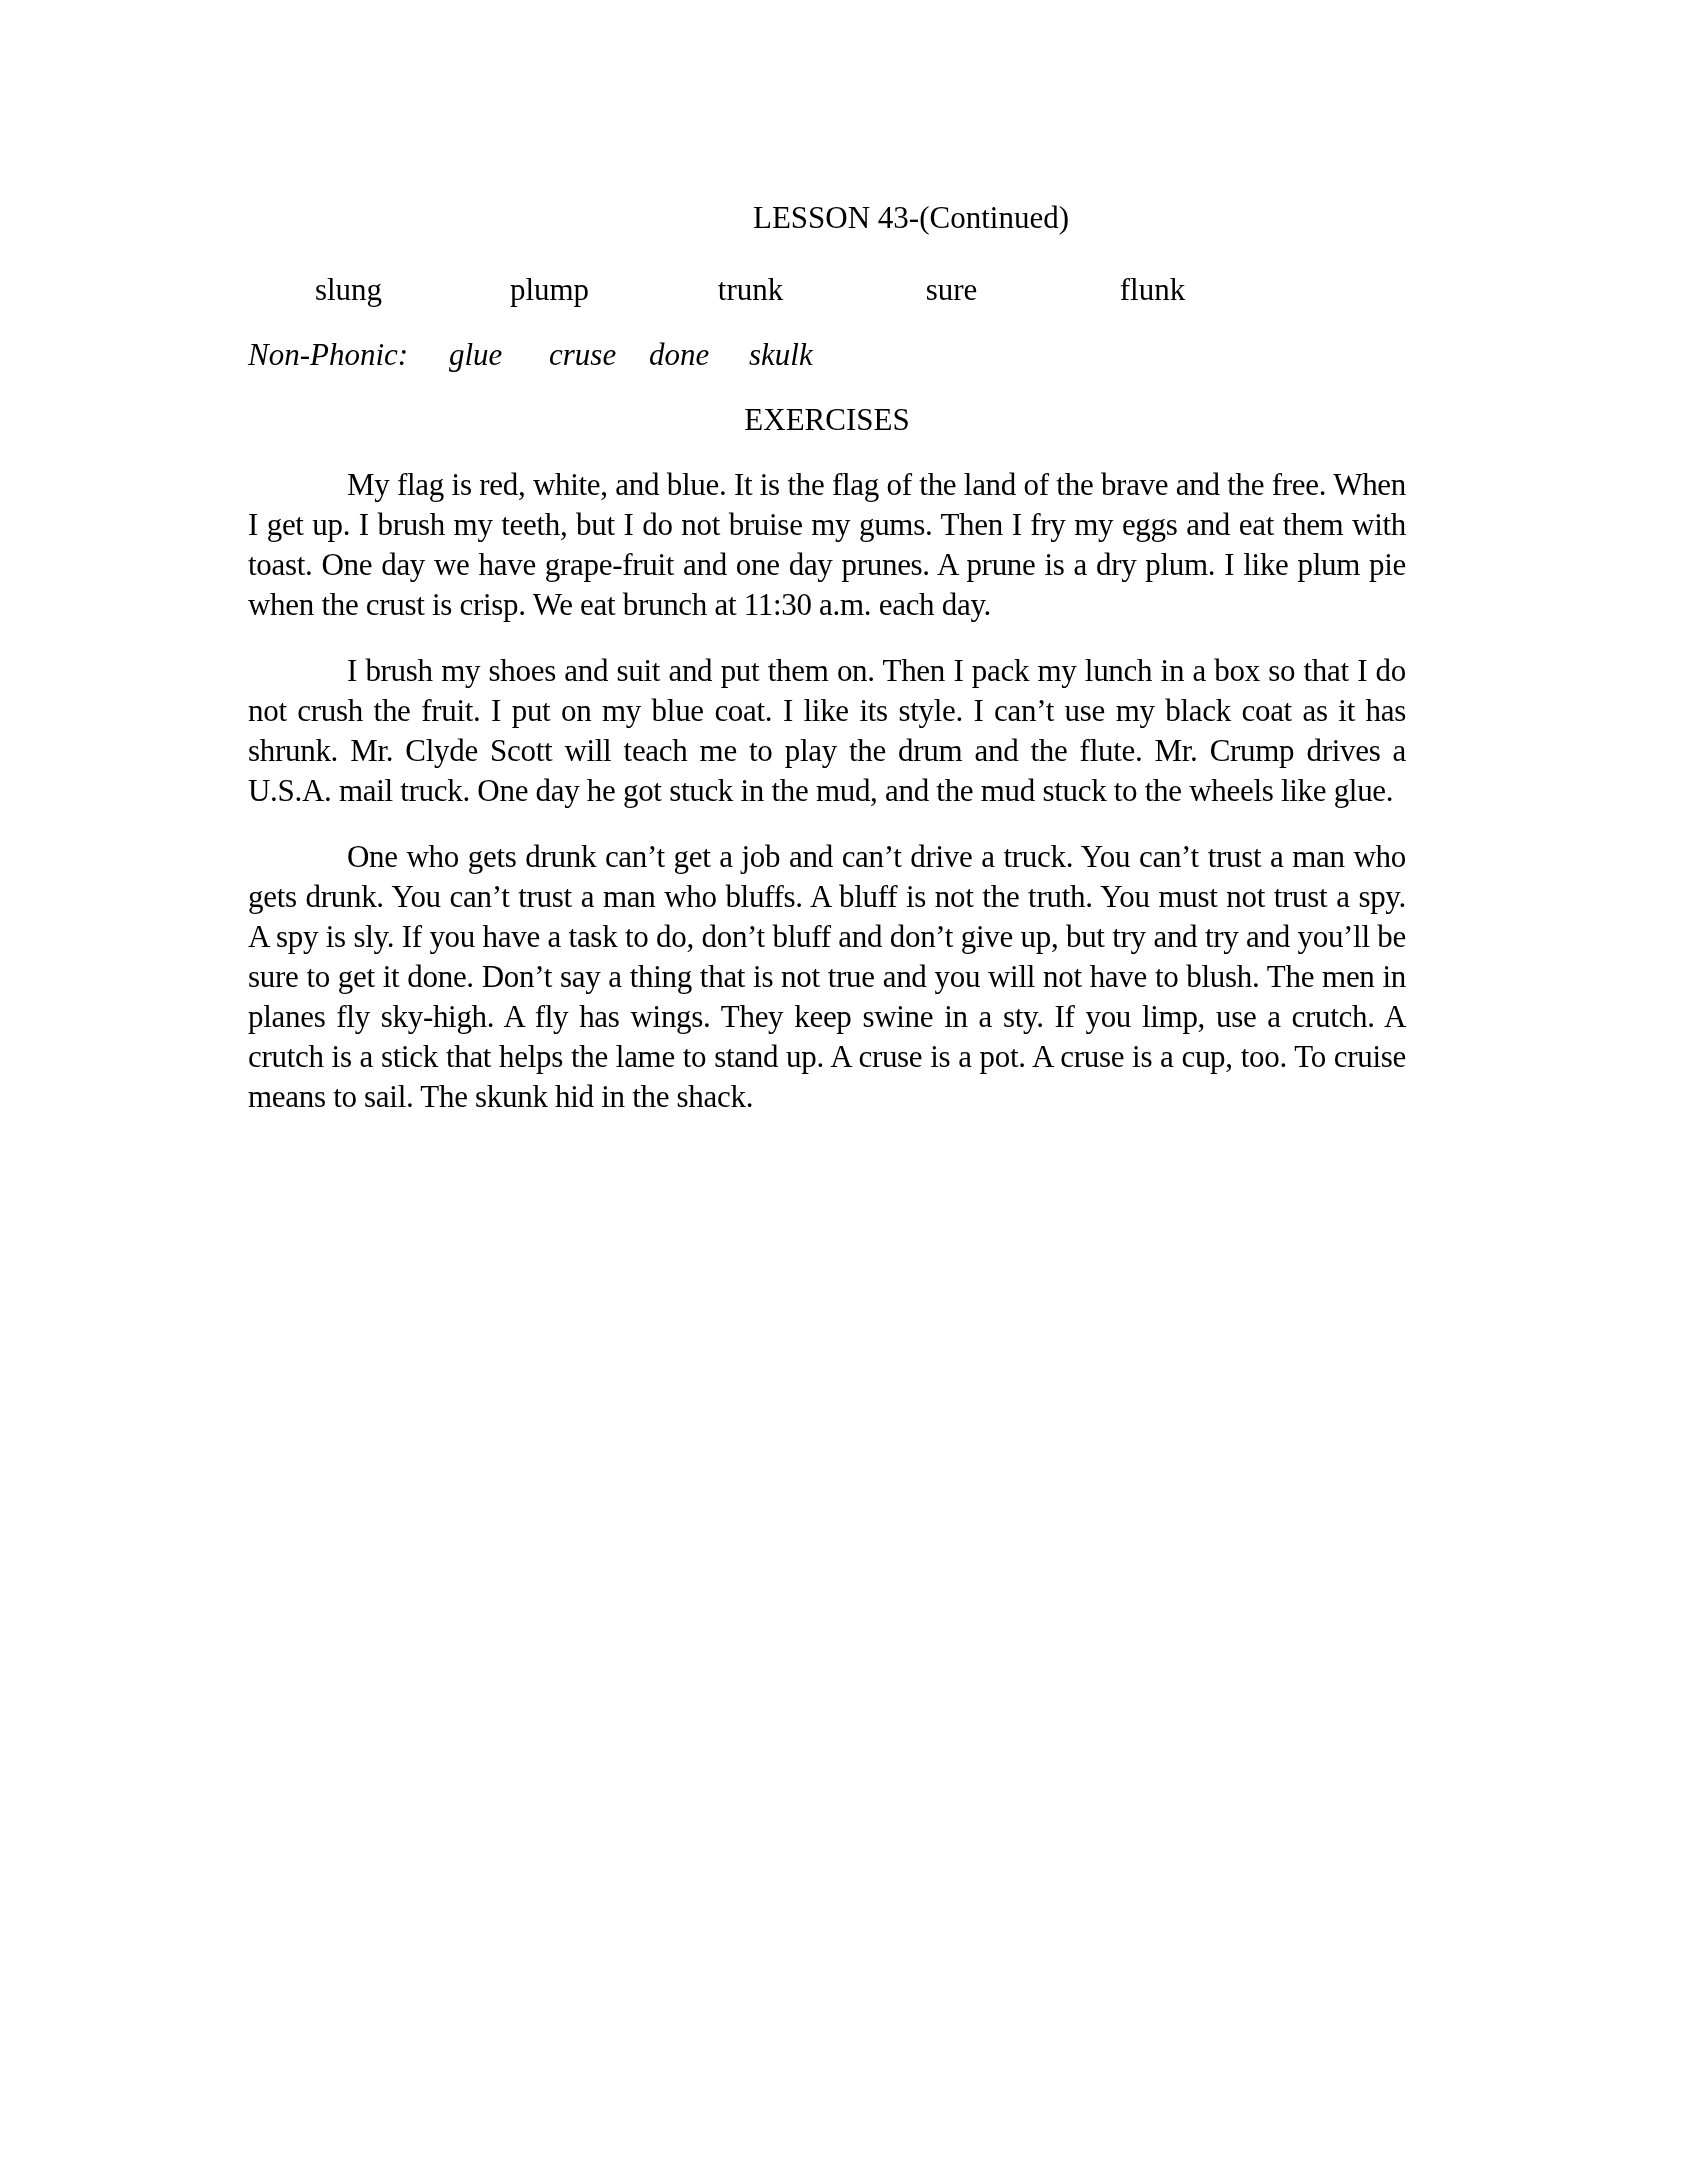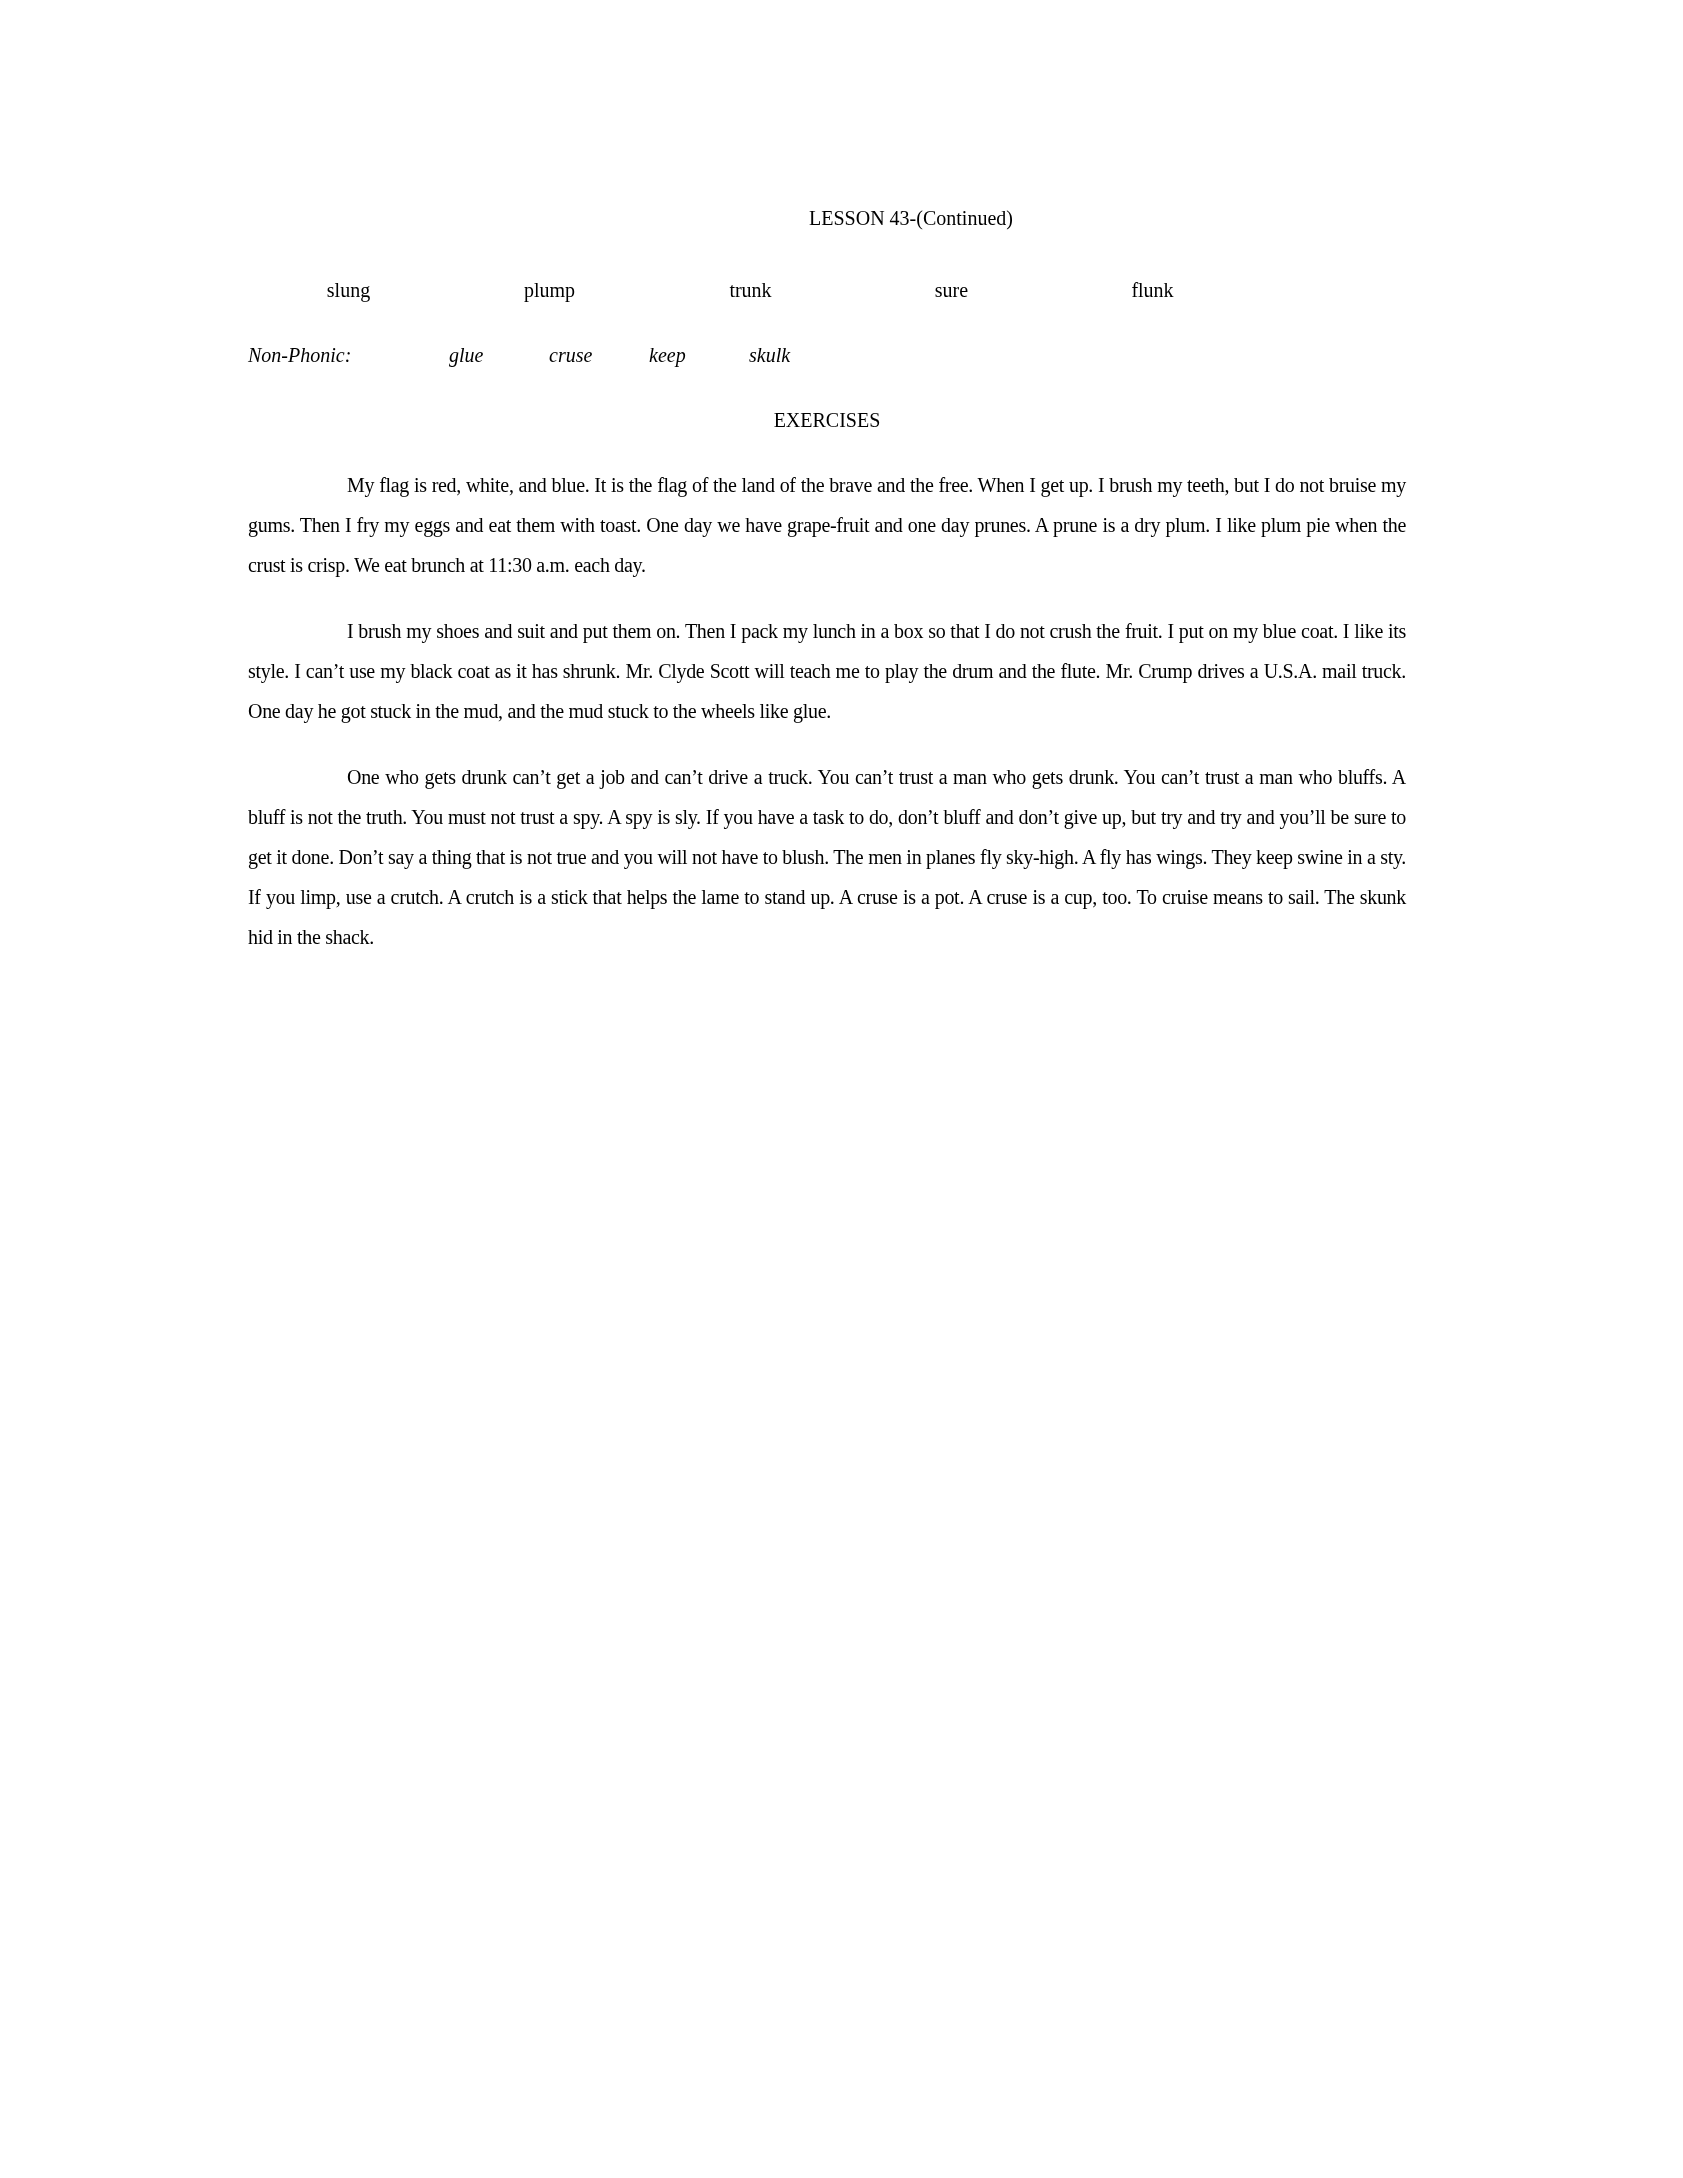--- a/index.html
+++ b/index.html
@@ -7,21 +7,21 @@
     padding: 0;
     background: #ffffff;
   }
   .page {
     position: relative;
     width: 1683px;
     height: 2178px;
     background: #ffffff;
     color: #000000;
     font-family: "Liberation Serif", "DejaVu Serif", serif;
-    font-size: 20px;
+    font-size: 31px;
     box-sizing: border-box;
     padding: 198px 277px 0 248px;
     overflow: hidden;
   }
   .doc-title {
     text-align: center;
     line-height: 40px;
     margin: 0 0 32px 0;
     position: relative;
     left: 84px;
@@ -77,21 +77,21 @@
   <div class="word-row">
     <span class="word-cell">slung</span>
     <span class="word-cell">plump</span>
     <span class="word-cell">trunk</span>
     <span class="word-cell">sure</span>
     <span class="word-cell">flunk</span>
   </div>
 
 
   <div class="non-phonic">
-    <span class="np-label">Non-Phonic:</span><span class="np-word">glue</span><span class="np-word">cruse</span><span class="np-word">keep</span><span class="np-word last">skulk</span>
+    <span class="np-label">Non-Phonic:</span><span class="np-word">glue</span><span class="np-word">cruse</span><span class="np-word">done</span><span class="np-word last">skulk</span>
   </div>
 
   <div class="exercises-heading">EXERCISES</div>
 
   <p class="para">My flag is red, white, and blue. It is the flag of the land of the brave and the free. When I get up. I brush my teeth, but I do not bruise my gums. Then I fry my eggs and eat them with toast. One day we have grape-fruit and one day prunes. A prune is a dry plum. I like plum pie when the crust is crisp. We eat brunch at 11:30 a.m. each day.</p>
   <p class="para">I brush my shoes and suit and put them on. Then I pack my lunch in a box so that I do not crush the fruit. I put on my blue coat. I like its style. I can’t use my black coat as it has shrunk. Mr. Clyde Scott will teach me to play the drum and the flute. Mr. Crump drives a U.S.A. mail truck. One day he got stuck in the mud, and the mud stuck to the wheels like glue.</p>
   <p class="para">One who gets drunk can’t get a job and can’t drive a truck. You can’t trust a man who gets drunk. You can’t trust a man who bluffs. A bluff is not the truth. You must not trust a spy. A spy is sly. If you have a task to do, don’t bluff and don’t give up, but try and try and you’ll be sure to get it done. Don’t say a thing that is not true and you will not have to blush. The men in planes fly sky-high. A fly has wings. They keep swine in a sty. If you limp, use a crutch. A crutch is a stick that helps the lame to stand up. A cruse is a pot. A cruse is a cup, too. To cruise means to sail. The skunk hid in the shack.</p>
 
 </div>
 

